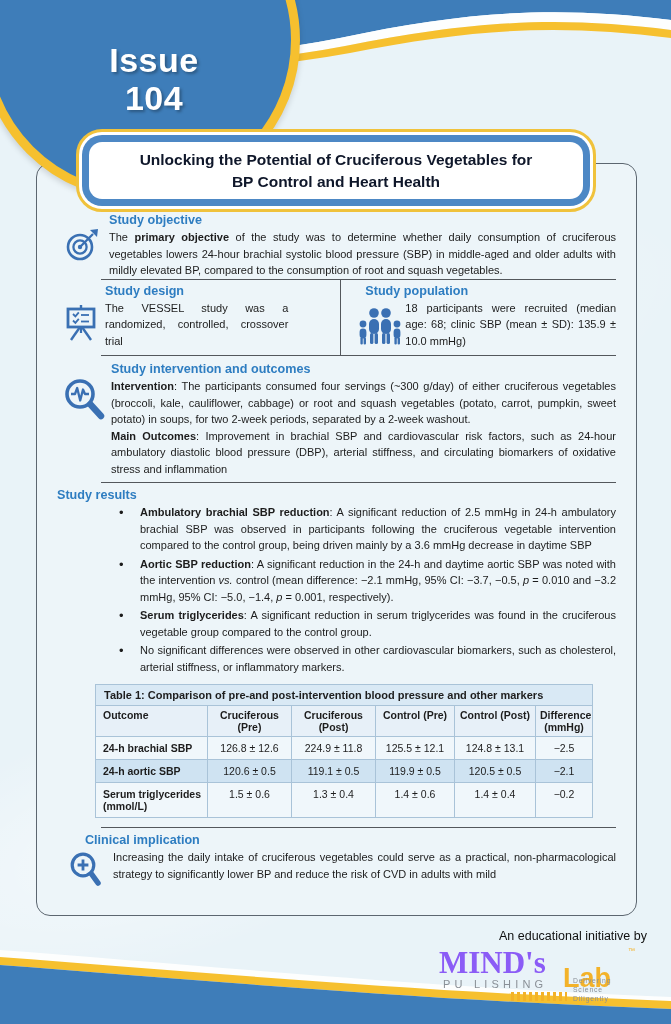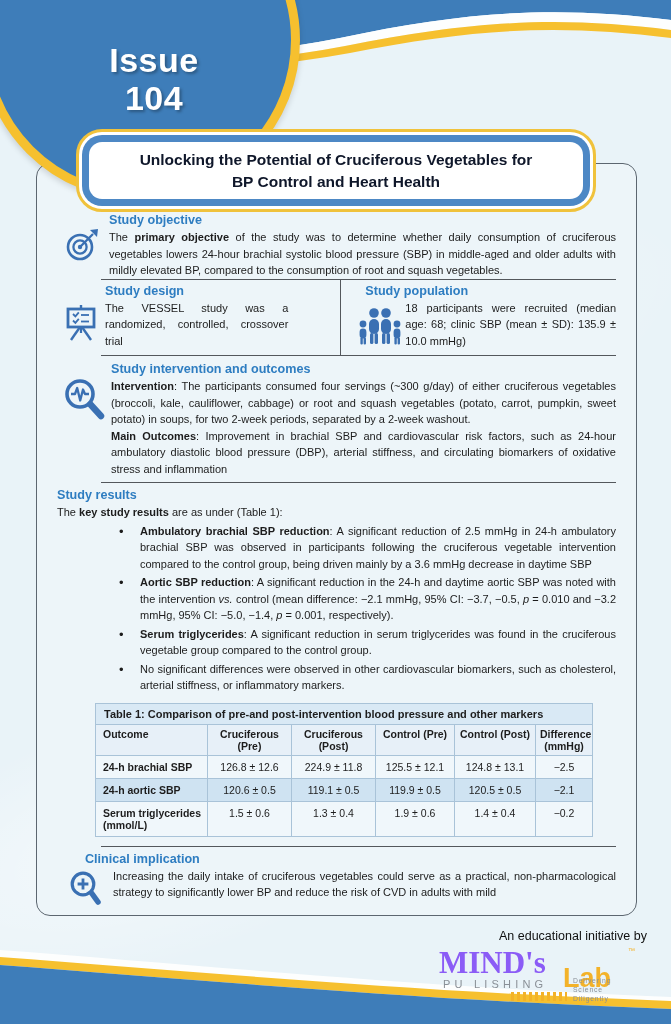--- a/index.html
+++ b/index.html
@@ -209,21 +209,20 @@
         <div class="sec-heading">Study intervention and outcomes</div>
         <div class="body-text"><span class="b">Intervention</span><span>: The participants consumed four servings (~300 g/day) of either cruciferous vegetables (broccoli, kale, cauliflower, cabbage) or root and squash vegetables (potato, carrot, pumpkin, sweet potato) in soups, for two 2-week periods, separated by a 2-week washout.</span></div>
         <div class="body-text"><span class="b">Main Outcomes</span><span>: Improvement in brachial SBP and cardiovascular risk factors, such as 24-hour ambulatory diastolic blood pressure (DBP), arterial stiffness, and circulating biomarkers of oxidative stress and inflammation</span></div>
       </div>
     </div>
 
     <div class="hr"></div>
 
     <div class="sec-results">
       <div class="sec-heading">Study results</div>
-      <div class="body-text"><span>The </span><span class="b">key study results</span><span> are as under (Table 1):</span></div>
       <ul>
         <li class="body-text"><span class="b">Ambulatory brachial SBP reduction</span><span>: A significant reduction of 2.5 mmHg in 24-h ambulatory brachial SBP was observed in participants following the cruciferous vegetable intervention compared to the control group, being driven mainly by a 3.6 mmHg decrease in daytime SBP</span></li>
         <li class="body-text"><span class="b">Aortic SBP reduction</span><span>: A significant reduction in the 24-h and daytime aortic SBP was noted with the intervention </span><span class="i">vs.</span><span> control (mean difference: −2.1 mmHg, 95% CI: −3.7, −0.5, </span><span class="i">p</span><span> = 0.010 and −3.2 mmHg, 95% CI: −5.0, −1.4, </span><span class="i">p</span><span> = 0.001, respectively).</span></li>
         <li class="body-text"><span class="b">Serum triglycerides</span><span>: A significant reduction in serum triglycerides was found in the cruciferous vegetable group compared to the control group.</span></li>
         <li class="body-text"><span>No significant differences were observed in other cardiovascular biomarkers, such as cholesterol, arterial stiffness, or inflammatory markers.</span></li>
       </ul>
     </div>
 
     <div class="tbl-wrap">
       <table>
@@ -267,21 +266,21 @@
           <td>120.6 ± 0.5</td>
           <td>119.1 ± 0.5</td>
           <td>119.9 ± 0.5</td>
           <td>120.5 ± 0.5</td>
           <td>−2.1</td>
         </tr>
         <tr>
           <td class="td-outcome">Serum triglycerides (mmol/L)</td>
           <td>1.5 ± 0.6</td>
           <td>1.3 ± 0.4</td>
-          <td>1.9 ± 0.6</td>
+          <td>1.4 ± 0.6</td>
           <td>1.4 ± 0.4</td>
           <td>−0.2</td>
         </tr>
       </tbody>
         </table>
     </div>
 
     <div class="hr" style="margin-top:9px;"></div>
 
     <div class="sec-clin">

